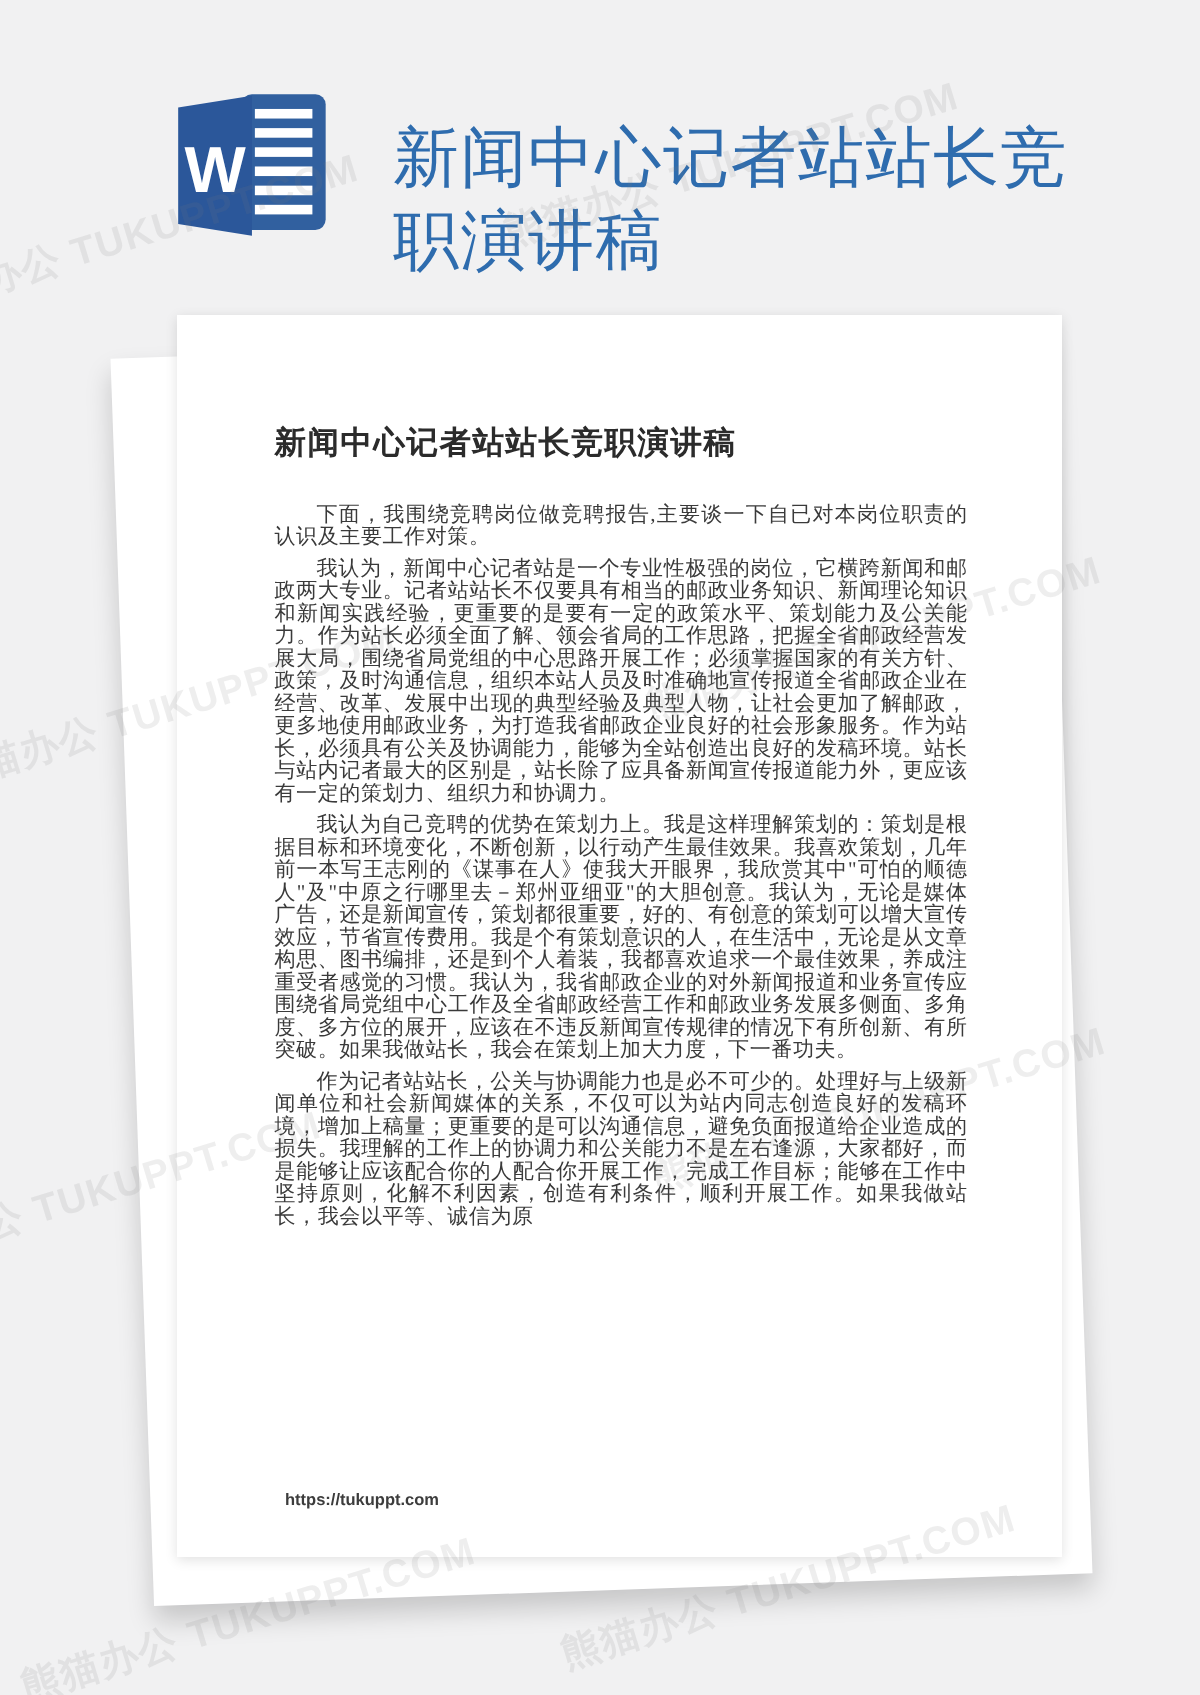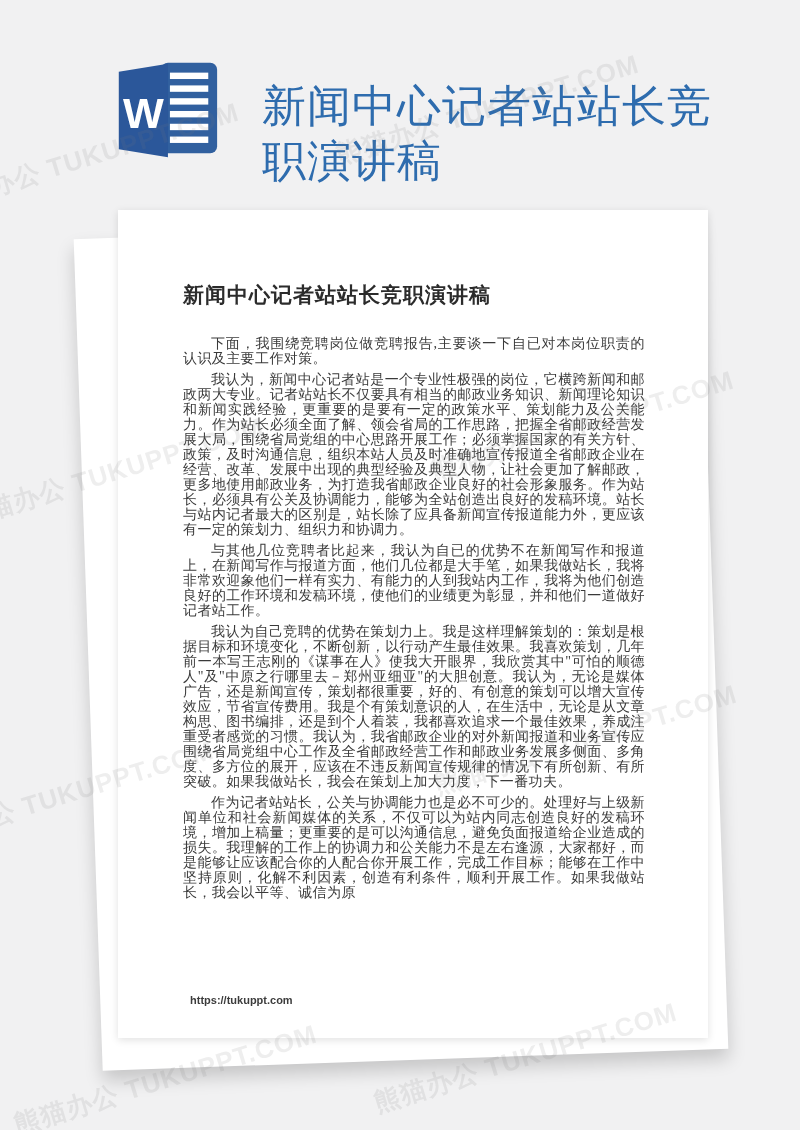--- a/index.html
+++ b/index.html
@@ -110,18 +110,17 @@
   <div class="preview-title">新闻中心记者站站长竞职演讲稿</div>
 </div>
 
 <div class="page-behind"></div>
 
 <div class="page-main">
   <div class="doc-title">新闻中心记者站站长竞职演讲稿</div>
   <div class="doc-body">
     <p>下面，我围绕竞聘岗位做竞聘报告,主要谈一下自已对本岗位职责的认识及主要工作对策。</p>
     <p>我认为，新闻中心记者站是一个专业性极强的岗位，它横跨新闻和邮政两大专业。记者站站长不仅要具有相当的邮政业务知识、新闻理论知识和新闻实践经验，更重要的是要有一定的政策水平、策划能力及公关能力。作为站长必须全面了解、领会省局的工作思路，把握全省邮政经营发展大局，围绕省局党组的中心思路开展工作；必须掌握国家的有关方针、政策，及时沟通信息，组织本站人员及时准确地宣传报道全省邮政企业在经营、改革、发展中出现的典型经验及典型人物，让社会更加了解邮政，更多地使用邮政业务，为打造我省邮政企业良好的社会形象服务。作为站长，必须具有公关及协调能力，能够为全站创造出良好的发稿环境。站长与站内记者最大的区别是，站长除了应具备新闻宣传报道能力外，更应该有一定的策划力、组织力和协调力。</p>
-    <p>与其他几位竞聘者比起来，我认为自已的优势不在新闻写作和报道上，在新闻写作与报道方面，他们几位都是大手笔，如果我做站长，我将非常欢迎象他们一样有实力、有能力的人到我站内工作，我将为他们创造良好的工作环境和发稿环境，使他们的业绩更为彰显，并和他们一道做好记者站工作。</p>
     <p>我认为自己竞聘的优势在策划力上。我是这样理解策划的：策划是根据目标和环境变化，不断创新，以行动产生最佳效果。我喜欢策划，几年前一本写王志刚的《谋事在人》使我大开眼界，我欣赏其中"可怕的顺德人"及"中原之行哪里去－郑州亚细亚"的大胆创意。我认为，无论是媒体广告，还是新闻宣传，策划都很重要，好的、有创意的策划可以增大宣传效应，节省宣传费用。我是个有策划意识的人，在生活中，无论是从文章构思、图书编排，还是到个人着装，我都喜欢追求一个最佳效果，养成注重受者感觉的习惯。我认为，我省邮政企业的对外新闻报道和业务宣传应围绕省局党组中心工作及全省邮政经营工作和邮政业务发展多侧面、多角度、多方位的展开，应该在不违反新闻宣传规律的情况下有所创新、有所突破。如果我做站长，我会在策划上加大力度，下一番功夫。</p>
     <p>作为记者站站长，公关与协调能力也是必不可少的。处理好与上级新闻单位和社会新闻媒体的关系，不仅可以为站内同志创造良好的发稿环境，增加上稿量；更重要的是可以沟通信息，避免负面报道给企业造成的损失。我理解的工作上的协调力和公关能力不是左右逢源，大家都好，而是能够让应该配合你的人配合你开展工作，完成工作目标；能够在工作中坚持原则，化解不利因素，创造有利条件，顺利开展工作。如果我做站长，我会以平等、诚信为原</p>
   </div>
   <div class="footer-url">https://tukuppt.com</div>
 </div>
 
 </body></html>

